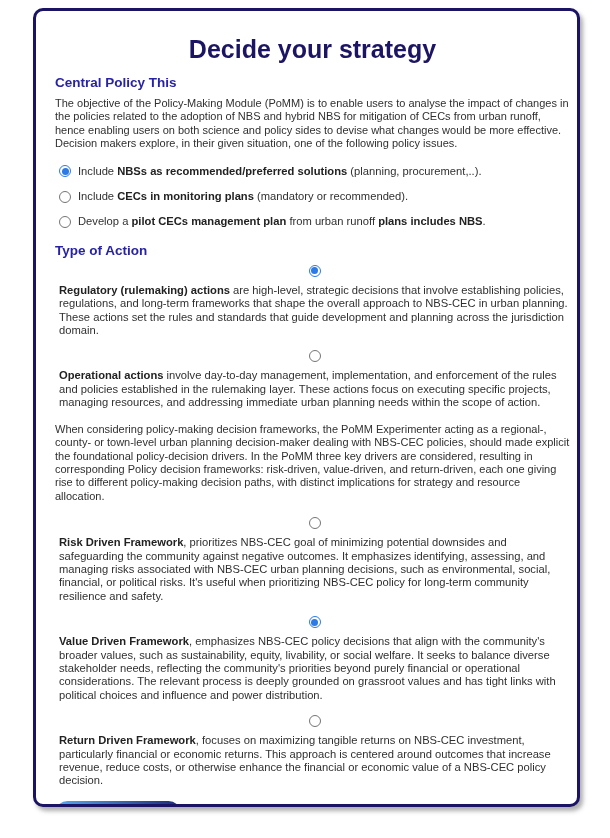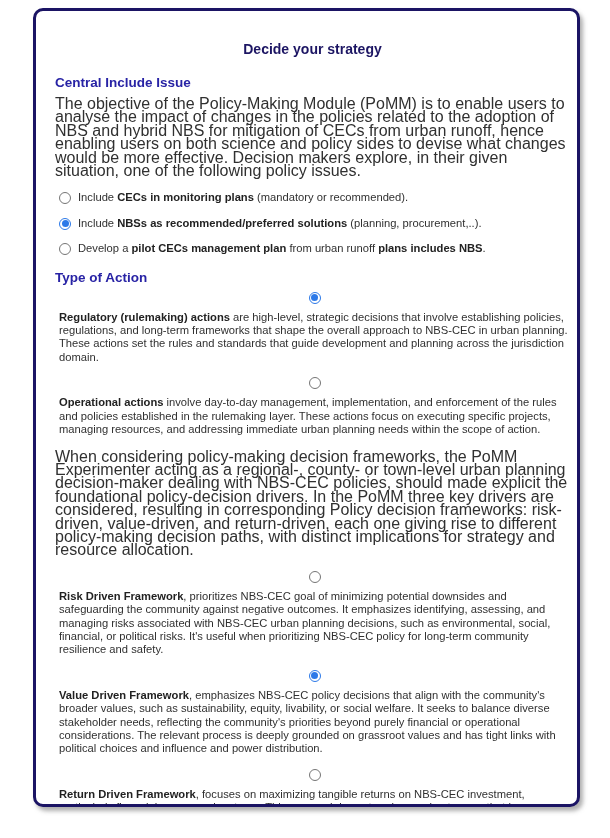--- a/index.html
+++ b/index.html
@@ -28,34 +28,34 @@
     background:#ffffff;
     border:3px solid var(--border);
     border-radius:10px;
     box-shadow:3px 4px 4px rgba(110,110,110,0.55);
     padding:11px 7px 10px 19px;
     overflow:hidden;
   }
   .page-title{
     text-align:center;
     color:var(--title);
-    font-size:14px;
+    font-size:25px;
     font-weight:700;
     margin:15px 0 0 0;
     line-height:24px;
   }
   .section-heading{
     color:var(--heading);
     font-size:13.5px;
     font-weight:700;
     margin:14px 0 6px 0;
     line-height:16px;
   }
   .intro{
-    font-size:16px;
+    font-size:11px;
     line-height:13.4px;
     margin:0 0 14px 0;
   }
   .option{
     display:flex;
     align-items:center;
     gap:7px;
     padding-left:4px;
     margin-bottom:12px;
     font-size:11.2px;
@@ -103,30 +103,30 @@
   }
   .plane-icon svg{width:14px;height:14px;fill:#ffffff;}
 </style>
 </head>
 <body>
 
 <div class="card">
 
   <h1 class="page-title">Decide your strategy</h1>
 
-  <h2 class="section-heading">Central Include Issue</h2>
+  <h2 class="section-heading">Central Policy This</h2>
   <p class="intro">The objective of the Policy-Making Module (PoMM) is to enable users to analyse the impact of changes in the policies related to the adoption of NBS and hybrid NBS for mitigation of CECs from urban runoff, hence enabling users on both science and policy sides to devise what changes would be more effective. Decision makers explore, in their given situation, one of the following policy issues.</p>
   <div class="options options-single">
     <div class="option">
+      <span class="radio checked"></span>
+      <span class="option-text"><span>Include </span><b>NBSs as recommended/preferred solutions</b><span> (planning, procurement,..).</span></span>
+    </div>
+    <div class="option">
       <span class="radio"></span>
       <span class="option-text"><span>Include </span><b>CECs in monitoring plans</b><span> (mandatory or recommended).</span></span>
-    </div>
-    <div class="option">
-      <span class="radio checked"></span>
-      <span class="option-text"><span>Include </span><b>NBSs as recommended/preferred solutions</b><span> (planning, procurement,..).</span></span>
     </div>
     <div class="option">
       <span class="radio"></span>
       <span class="option-text"><span>Develop a </span><b>pilot CECs management plan</b><span> from urban runoff </span><b>plans includes NBS</b><span>.</span></span>
     </div>
   </div>
 
   <h2 class="section-heading">Type of Action</h2>
   <div class="options options-multi">
     <div class="option">

